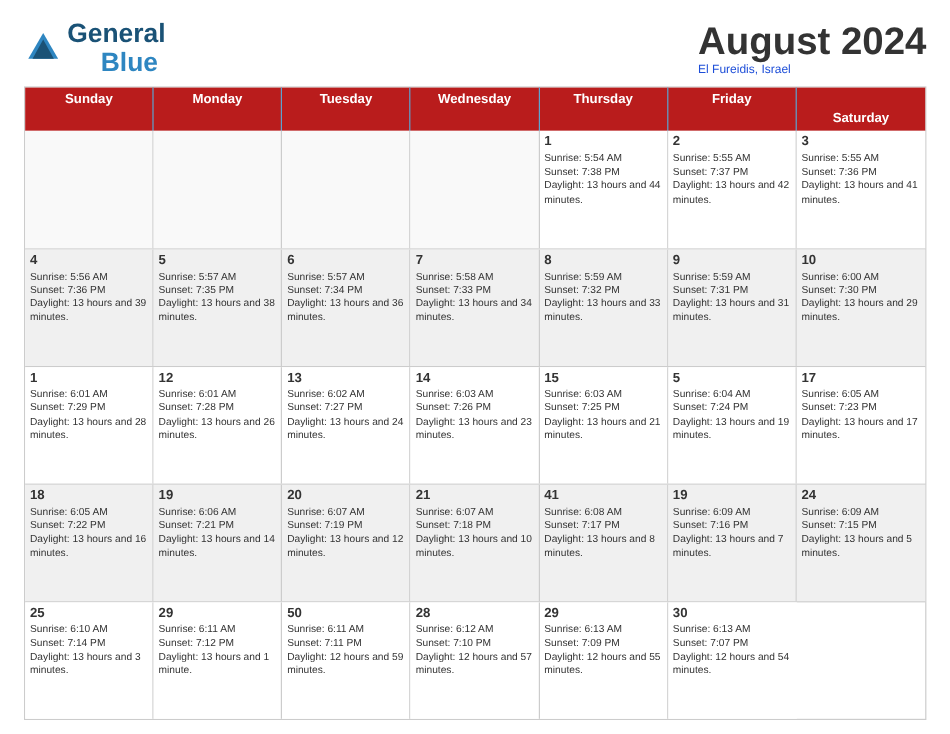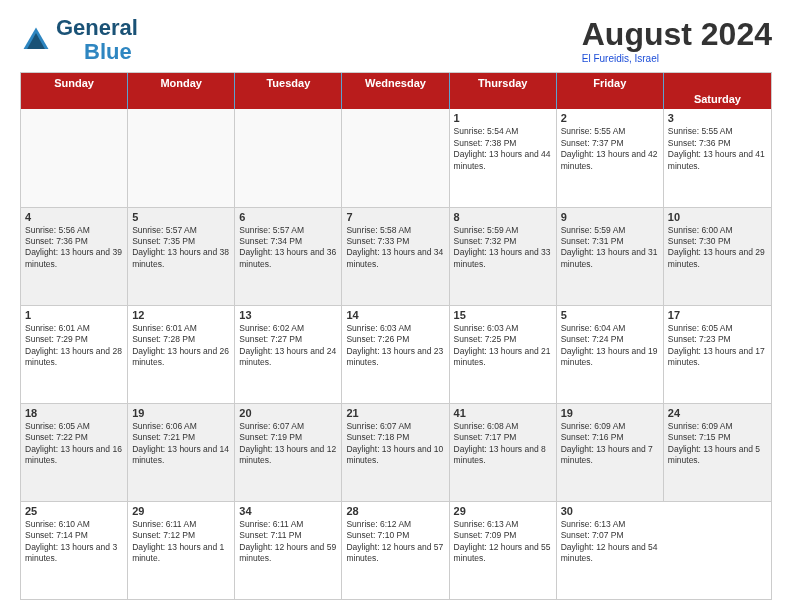--- a/index.html
+++ b/index.html
@@ -249,21 +249,21 @@
         <div class="cal-row">
           <div class="cal-cell">
             <div class="day-num">25</div>
             <div class="day-info">Sunrise: 6:10 AM<br>Sunset: 7:14 PM<br>Daylight: 13 hours and 3 minutes.</div>
           </div>
           <div class="cal-cell">
             <div class="day-num">29</div>
             <div class="day-info">Sunrise: 6:11 AM<br>Sunset: 7:12 PM<br>Daylight: 13 hours and 1 minute.</div>
           </div>
           <div class="cal-cell">
-            <div class="day-num">34</div>
+            <div class="day-num">50</div>
             <div class="day-info">Sunrise: 6:11 AM<br>Sunset: 7:11 PM<br>Daylight: 12 hours and 59 minutes.</div>
           </div>
           <div class="cal-cell">
             <div class="day-num">28</div>
             <div class="day-info">Sunrise: 6:12 AM<br>Sunset: 7:10 PM<br>Daylight: 12 hours and 57 minutes.</div>
           </div>
           <div class="cal-cell">
             <div class="day-num">29</div>
             <div class="day-info">Sunrise: 6:13 AM<br>Sunset: 7:09 PM<br>Daylight: 12 hours and 55 minutes.</div>
           </div>

